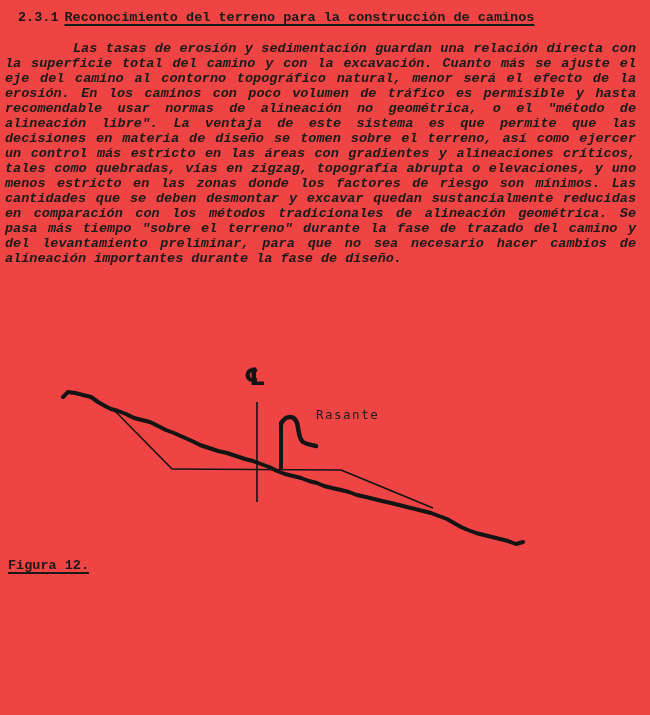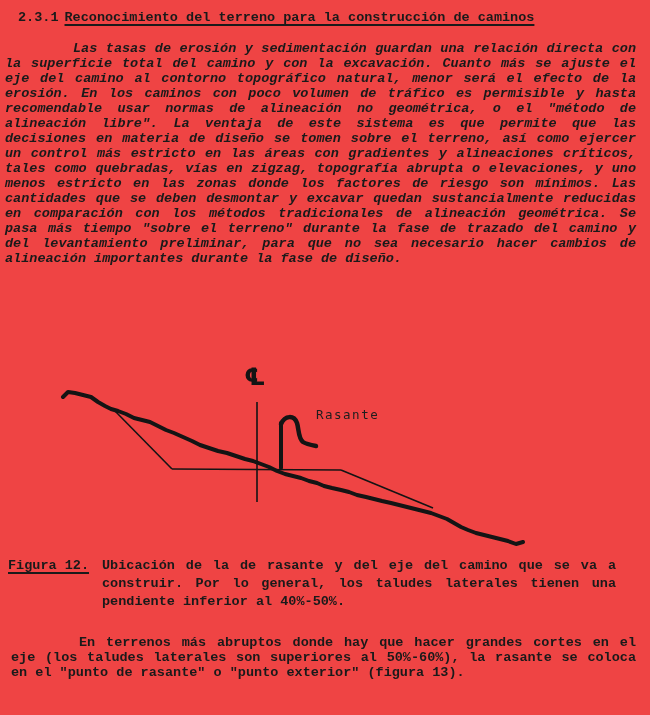--- a/index.html
+++ b/index.html
@@ -105,18 +105,16 @@
     <path class="svg-ink" stroke-width="4" stroke-linecap="round" d="M281 468 L281 423"></path>
     <path class="svg-ink" stroke-width="4.5" stroke-linecap="round" d="M281 424 C285 415 294 415 297 423 C299 429 298 438 303 442 C306 444 311 445 316 446"></path>
 
     <text x="244" y="385" font-size="24" font-weight="600" font-family="DejaVu Sans, sans-serif" fill="#141414">℄</text>
 
     <text class="svg-label" x="316" y="419" font-size="12.5" letter-spacing="1.5">Rasante</text>
   </svg>
 
   <div class="caption">
     <span class="cap-label">Figura 12.</span>
-    <div class="cap-text">Ubicación de la de rasante y del eje del camino que se va a construir.  Por lo general, los taludes laterales tienen una pendiente inferior al 40%-50%.</div>
   </div>
 
-  <p class="body para3">En terrenos más abruptos donde hay que hacer grandes cortes en el eje (los taludes laterales son superiores al 50%-60%), la rasante se coloca en el "punto de rasante" o "punto exterior" (figura 13).</p>
 
 </div>
 
 </body></html>

